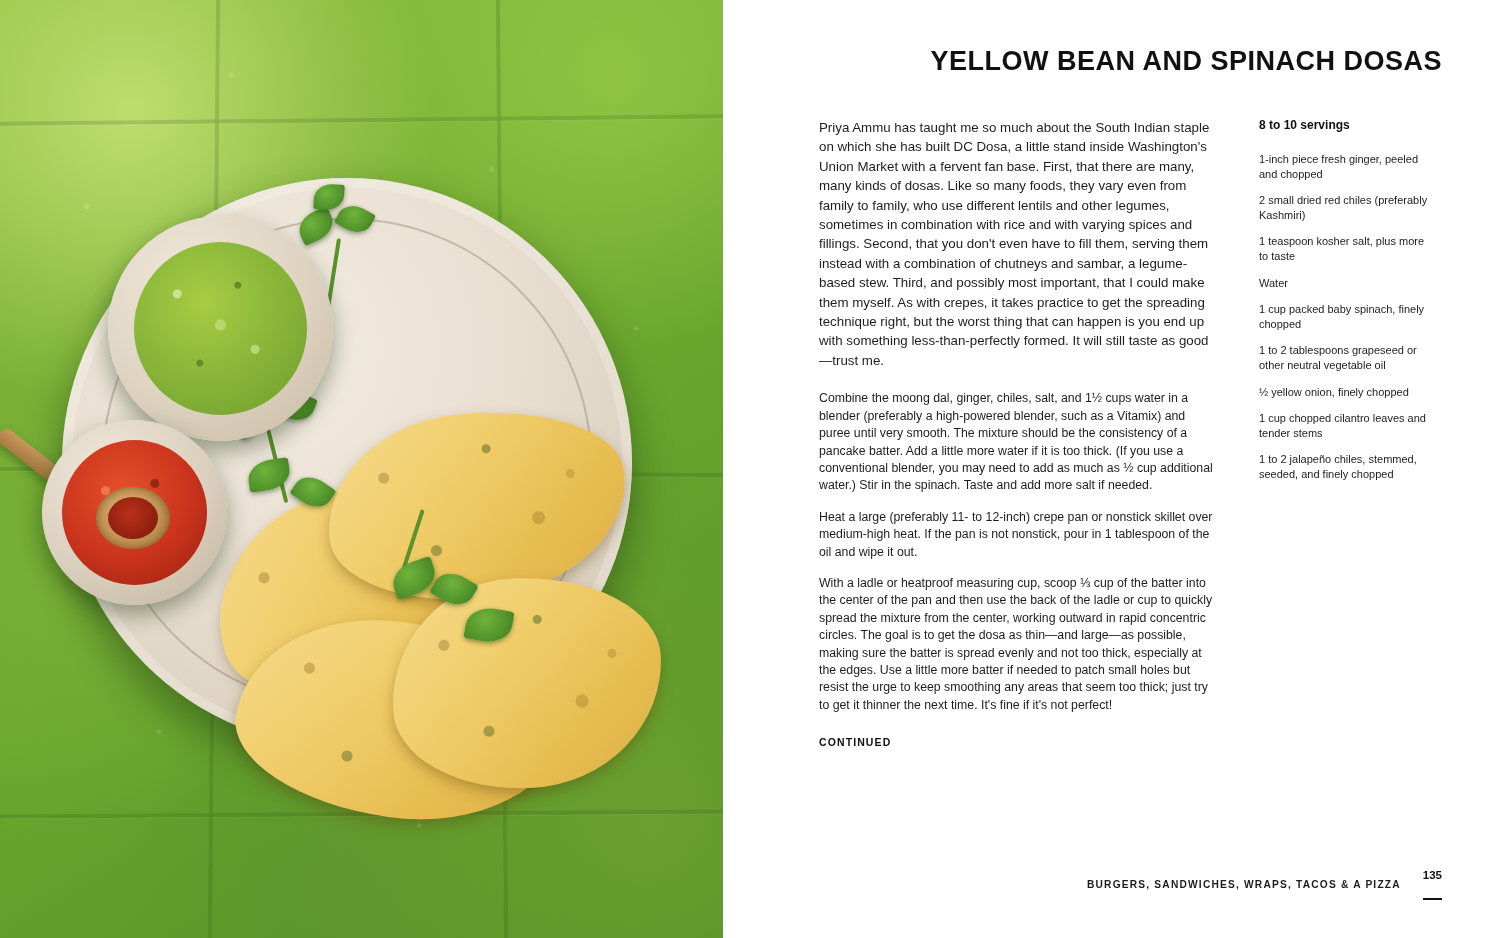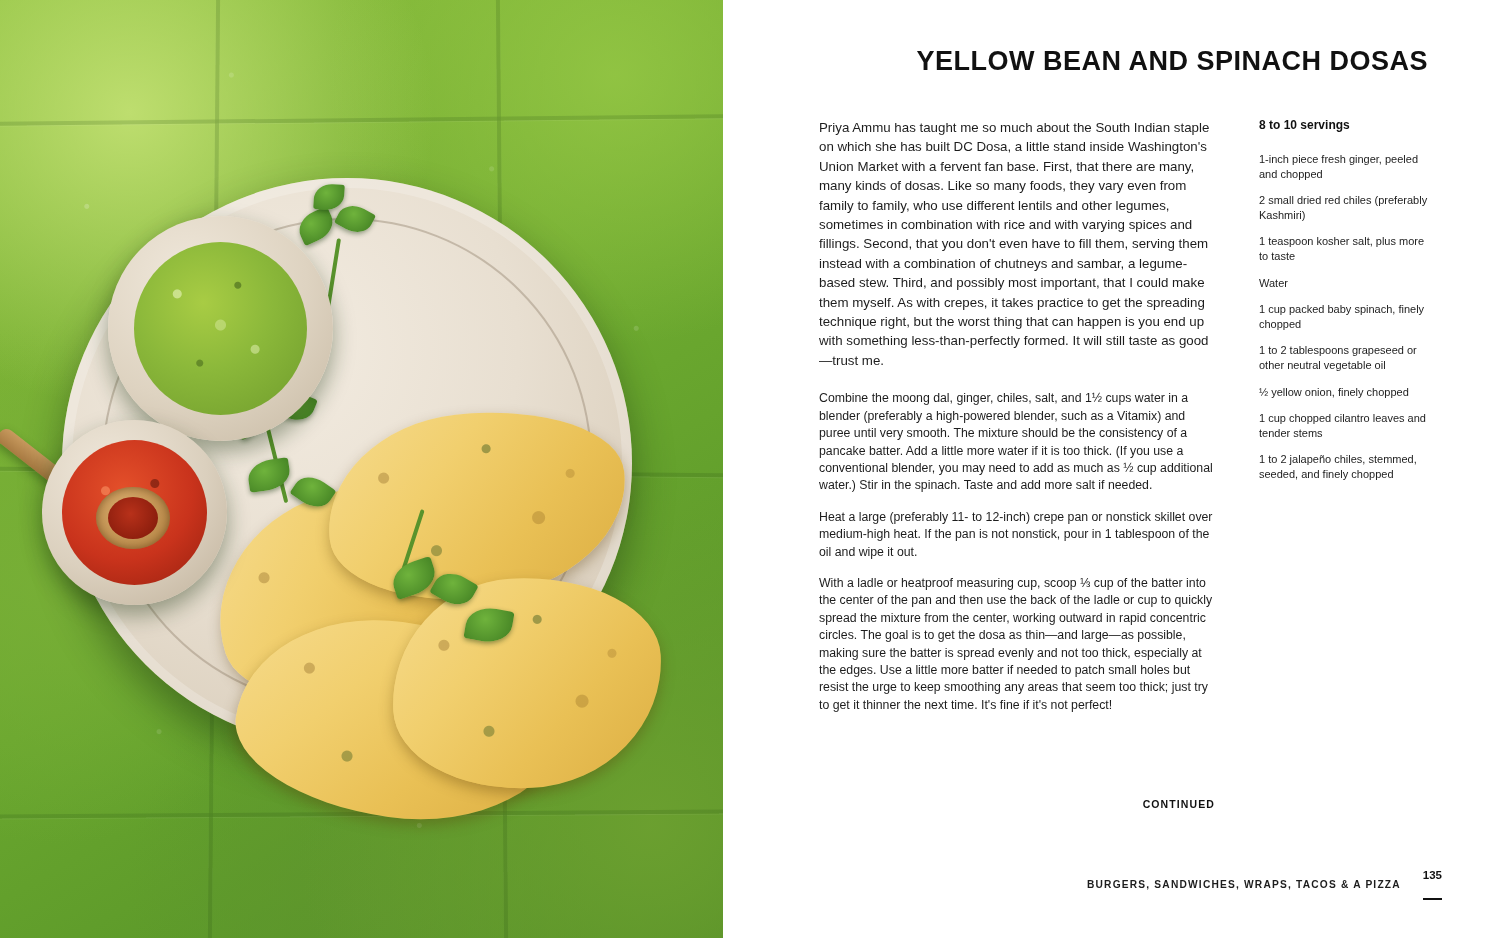--- a/index.html
+++ b/index.html
@@ -212,21 +212,21 @@
   
   .text-page {
     position: relative;
     flex: 1;
     height: 938px;
     background: #ffffff;
     padding: 0;
   }
   .recipe-title {
     position: absolute;
-    right: 72px;
+    right: 58px;
     top: 46px;
     font-size: 27px;
     font-weight: 700;
     letter-spacing: .5px;
     color: #111111;
     text-align: right;
     white-space: nowrap;
   }
   .columns {
     position: absolute;
@@ -269,22 +269,22 @@
     font-size: 11px;
     line-height: 14.6px;
     color: #1d1d1d;
     margin-bottom: 3px;
   }
   .ref-group { margin-top: 20px; }
   .continued {
     position: absolute;
     left: 96px;
     width: 396px;
-    top: 798px;
-    text-align: right;
+    top: 736px;
+    text-align: left;
     font-size: 10.5px;
     font-weight: 700;
     letter-spacing: 1.1px;
     color: #111;
   }
   .footer {
     position: absolute;
     left: 96px;
     right: 58px;
     bottom: 38px;

